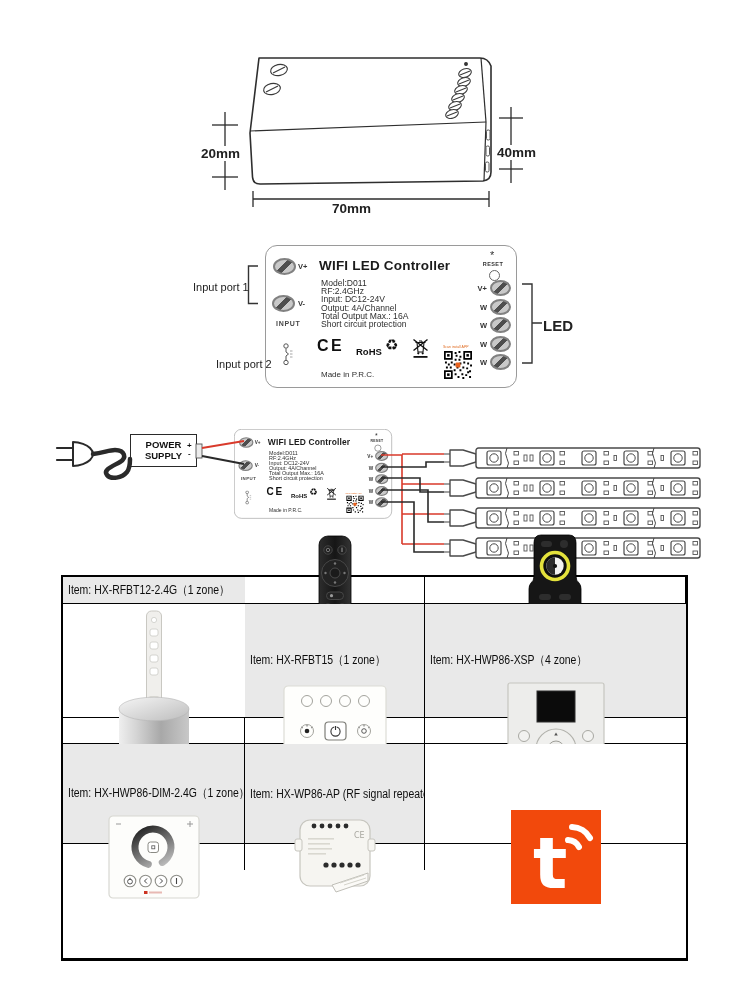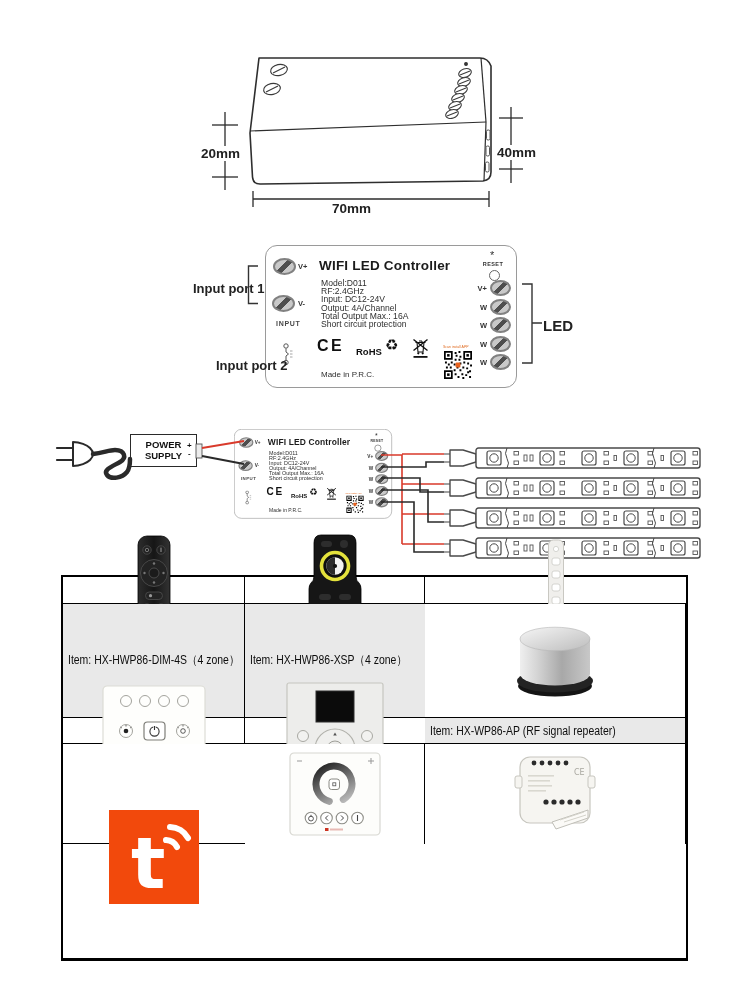--- a/index.html
+++ b/index.html
@@ -31,21 +31,21 @@
   .c-ce{left:51px;top:91px;font-size:16px;font-weight:bold;letter-spacing:2.5px;color:#101010}
   .c-rohs{left:90px;top:100px;font-size:9.5px;font-weight:bold;color:#101010}
   .c-recycle{left:119px;top:90px;font-size:15px;color:#101010}
   .c-conn{left:16px;top:97px}
   .c-bin{left:146px;top:90px}
   .c-qrcap{left:177px;top:99px;font-size:6px;color:#e06a1f;transform:scale(.58);transform-origin:0 0;white-space:nowrap}
   .c-qr{left:178px;top:105px}
   .c-made{left:55px;top:124px;font-size:8px;color:#2e2e2e;white-space:nowrap}
   .olab{left:195px;width:26px;text-align:right;font-size:7.5px;font-weight:bold;color:#333}
 
-  .portlab{position:absolute;font-size:13px;font-weight:bold;color:#222;white-space:nowrap}
+  .portlab{position:absolute;font-size:11px;font-weight:normal;color:#222;white-space:nowrap}
   .ledlab{position:absolute;font-size:15px;font-weight:bold;color:#222}
 
   
   .psbox{position:absolute;left:130px;top:434px;width:67px;height:33px;border:1.6px solid #2a2a2a;background:#fff;
          display:flex;align-items:center;justify-content:center;text-align:center;
          font-size:9.5px;font-weight:bold;line-height:10.5px;color:#111}
   .pm{position:absolute;font-weight:bold;color:#111;font-size:8px}
 
   
   .spec-table{position:absolute;left:61px;top:575px;display:grid;
@@ -326,20 +326,23 @@
       <path d="M381,490 H428 V522 H444" stroke="#2a2a2a" stroke-width="1.6"></path>
       <path d="M381,502 H414 V552 H444" stroke="#2a2a2a" stroke-width="1.6"></path>
     </g>
     <use href="#ledstrip" x="450" y="447"></use>
     <use href="#ledstrip" x="450" y="477"></use>
     <use href="#ledstrip" x="450" y="507"></use>
     <use href="#ledstrip" x="450" y="537"></use>
   </svg>
 
   <div class="spec-table">
+    <div class="th lc">
+        <span>Item:  HX-RFBT12-2.4G（1 zone）</span>
+      </div>
 
     <div class="td">
       <svg width="70" height="110" viewBox="0 0 70 110">
         <defs>
             <linearGradient id="g-r1" x1="0" y1="0" x2="1" y2="0">
           <stop offset="0" stop-color="#2d2d2d"></stop>
               <stop offset=".5" stop-color="#161616"></stop>
               <stop offset="1" stop-color="#333"></stop>
             </linearGradient>
           </defs>
@@ -385,21 +388,21 @@
         <circle cx="9" cy="10" r="2.6" fill="#fff" stroke="#ccccc6" stroke-width=".8"></circle>
         <rect x="5" y="19" width="8" height="7" rx="2" fill="#fff" stroke="#ccccc6" stroke-width=".8"></rect>
         <rect x="5" y="32" width="8" height="7" rx="2" fill="#fff" stroke="#ccccc6" stroke-width=".8"></rect>
         <rect x="5" y="45" width="8" height="7" rx="2" fill="#fff" stroke="#ccccc6" stroke-width=".8"></rect>
         <rect x="5" y="58" width="8" height="7" rx="2" fill="#fff" stroke="#ccccc6" stroke-width=".8"></rect>
         <rect x="4.5" y="86" width="9" height="3" fill="#dddcd6"></rect>
       </svg>
     </div>
 
     <div class="th">
-        <span>Item: HX-HWP86-DIM-4S（4 zone）</span>
+        <span>Item: HX-RFBT15（1 zone）</span>
       </div>
     <div class="th lc">
         <span>Item: HX-HWP86-XSP（4 zone）</span>
       </div>
 
     <div class="td">
       <svg width="96" height="78" viewBox="0 0 96 78">
         <defs>
           <linearGradient id="g-kb" x1="0" y1="0" x2="1" y2="0">
             <stop offset="0" stop-color="#efefef"></stop>
@@ -458,20 +461,23 @@
         <g fill="#f2f2f0" stroke="#a8a8a2" stroke-width="1">
           <circle cx="17" cy="54" r="5.5"></circle>
             <circle cx="81" cy="54" r="5.5"></circle>
           <circle cx="17" cy="82" r="5.5"></circle>
             <circle cx="81" cy="82" r="5.5"></circle>
         </g>
       </svg>
     </div>
 
     <div class="th">
+        <span>Item: HX-HWP86-DIM-2.4G（1 zone）</span>
+      </div>
+    <div class="th">
         <span>Item: HX-WP86-AP (RF signal repeater)</span>
       </div>
     <div class="th lc blank">
         <span></span>
       </div>
 
     <div class="td lr">
       <svg width="92" height="84" viewBox="0 0 92 84">
         <defs>
             <linearGradient id="g-arc" x1="0" y1="1" x2="1" y2="0">

